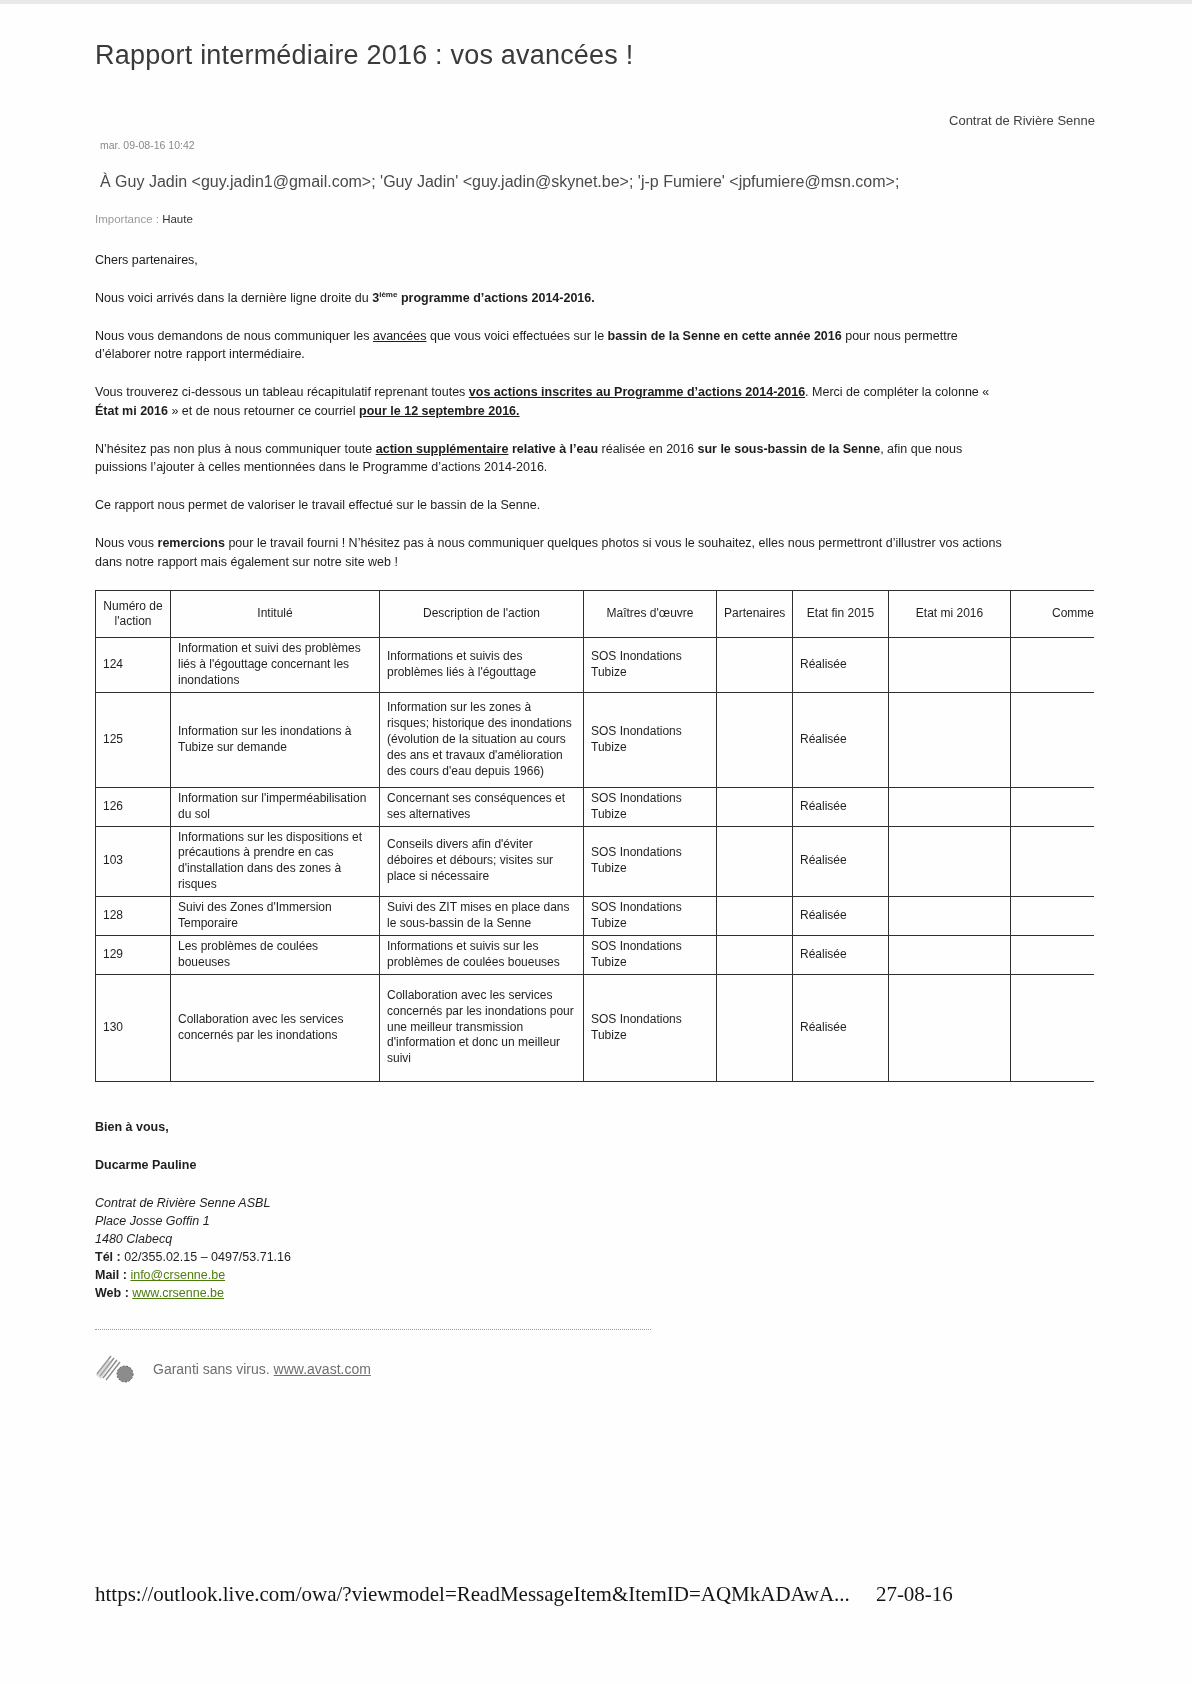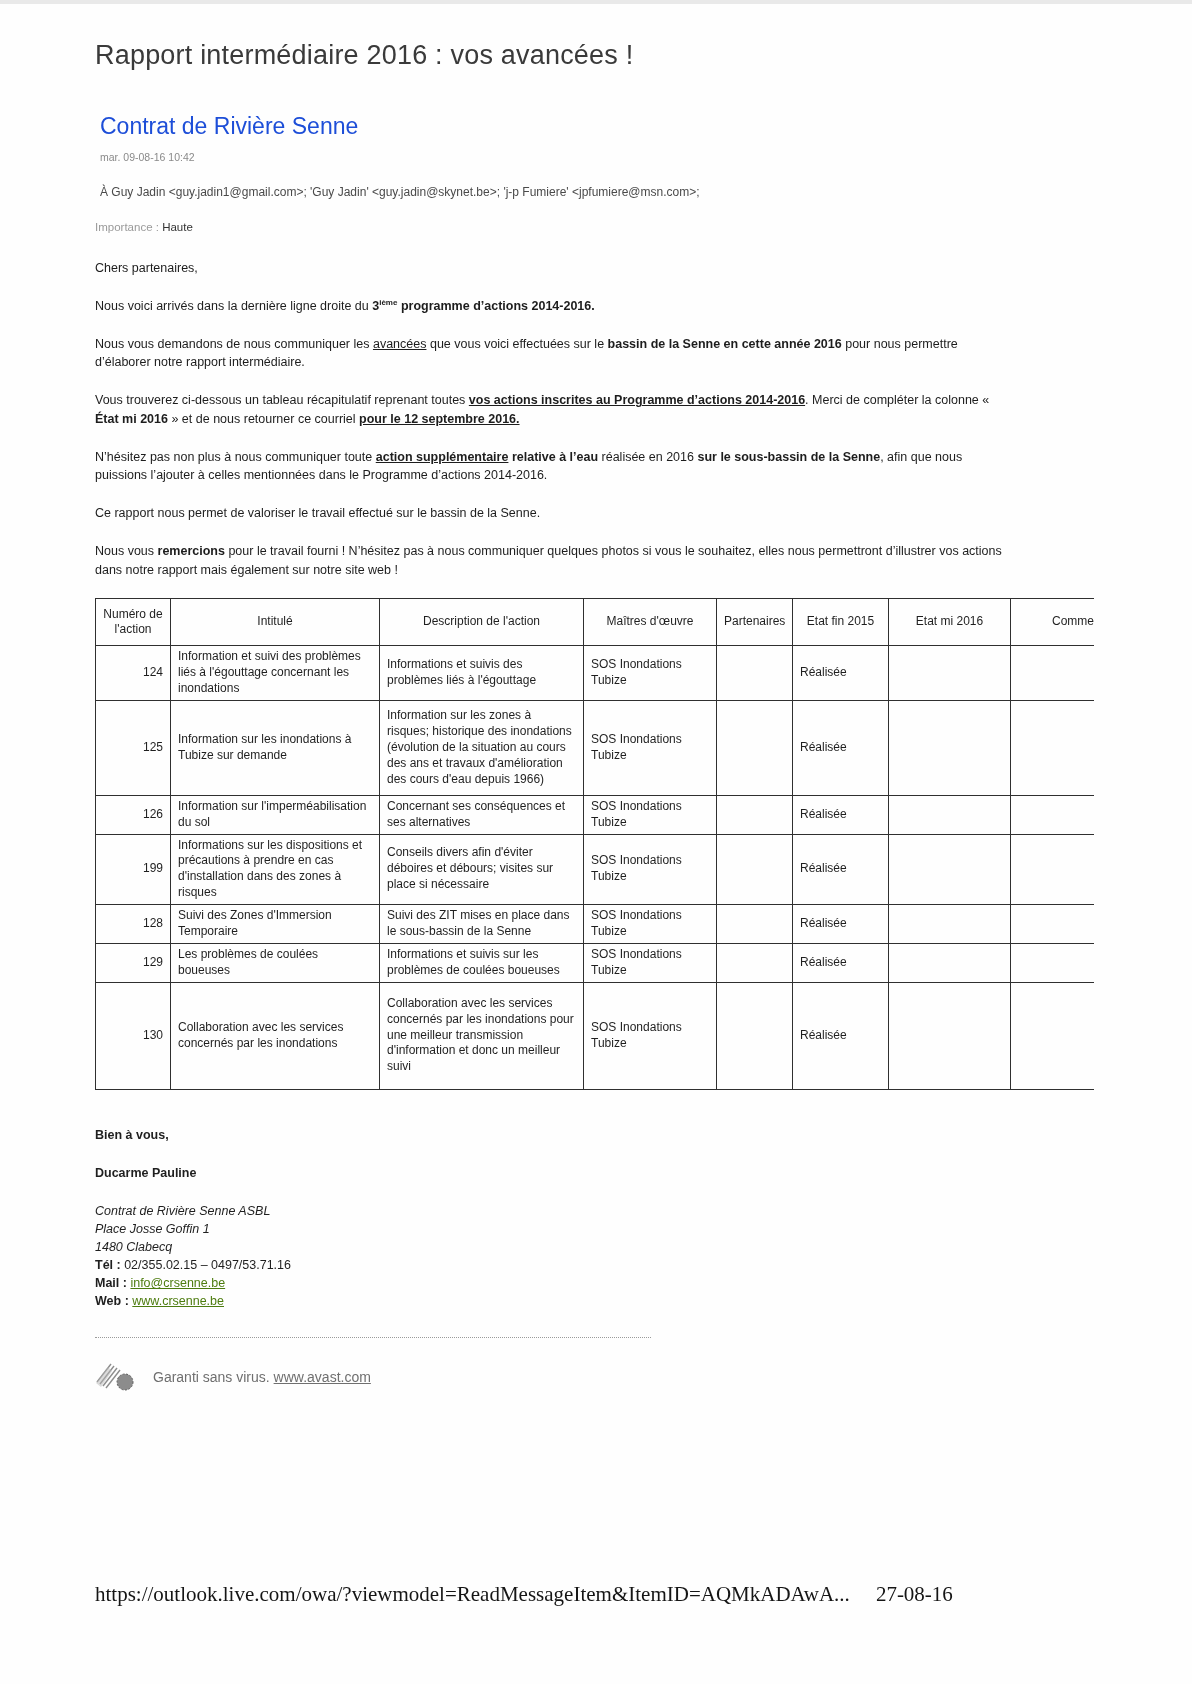--- a/index.html
+++ b/index.html
@@ -10,23 +10,23 @@
     background:#fefefe;
     font-family:"Liberation Sans","DejaVu Sans",sans-serif;
     color:#1f1f1f;
     overflow:hidden;
   }
   .content{position:absolute;left:95px;top:0;width:1000px;}
   .subject{
     font-size:27px;font-weight:400;color:#3a3a3a;
     margin:36px 0 0 0;letter-spacing:.2px;
   }
-  .sender{font-size:23px;color:#1d4ed8;margin-top:42px;padding-left:5px;}
+  .sender{font-size:13px;color:#404040;margin-top:42px;padding-left:5px;text-align:right;}
   .sent-date{font-size:10.5px;color:#8a8a8a;margin-top:11px;padding-left:5px;}
-  .recipients{font-size:12px;color:#4a4a4a;margin-top:22px;padding-left:5px;}
+  .recipients{font-size:16px;color:#4a4a4a;margin-top:22px;padding-left:5px;}
   .importance{font-size:11.5px;margin-top:22px;}
   .importance .lbl{color:#9a9a9a;}
   .importance .val{color:#333;}
 
   .body-text{width:920px;font-size:12.5px;line-height:1.5;color:#1d1d1d;margin-top:26px;}
   .body-text p{margin:0 0 19px 0;}
   .b{font-weight:bold;}
   .u{text-decoration:underline;}
   .bu{font-weight:bold;text-decoration:underline;}
   sup{font-size:8px;}
@@ -35,21 +35,21 @@
   .table-clip{width:999px;overflow:hidden;margin-top:6px;}
   table.actions{border-collapse:collapse;table-layout:fixed;width:1076px;}
   table.actions th,table.actions td{
     border:1.5px solid #2f2f2f;
     font-size:12px;line-height:1.32;
     padding:3px 7px;
     vertical-align:middle;
     overflow:hidden;
   }
   table.actions th{font-weight:400;text-align:center;height:40px;}
-  td.c-num{text-align:right;}
+  td.c-num{text-align:left;}
   td.c-etat2015{vertical-align:top;}
   tbody tr:nth-child(1) td{height:34px;}
   tbody tr:nth-child(2) td{height:88px;}
   tbody tr:nth-child(3) td{height:30px;}
   tbody tr:nth-child(4) td{height:48px;}
   tbody tr:nth-child(5) td{height:32px;}
   tbody tr:nth-child(6) td{height:30px;}
   tbody tr:nth-child(7) td{height:100px;}
 
   .signature{font-size:12.5px;line-height:1.45;margin-top:36px;}
@@ -155,21 +155,21 @@
               <td class="c-num">126</td>
               <td class="c-intitule">Information sur l'imperméabilisation du sol</td>
               <td class="c-description">Concernant ses conséquences et ses alternatives</td>
               <td class="c-maitre">SOS Inondations Tubize</td>
               <td class="c-partenaires"></td>
               <td class="c-etat2015">Réalisée</td>
               <td class="c-etat2016"></td>
               <td class="c-commentaires"></td>
             </tr>
             <tr>
-              <td class="c-num">199</td>
+              <td class="c-num">103</td>
               <td class="c-intitule">Informations sur les dispositions et précautions à prendre en cas d'installation dans des zones à risques</td>
               <td class="c-description">Conseils divers afin d'éviter déboires et débours; visites sur place si nécessaire</td>
               <td class="c-maitre">SOS Inondations Tubize</td>
               <td class="c-partenaires"></td>
               <td class="c-etat2015">Réalisée</td>
               <td class="c-etat2016"></td>
               <td class="c-commentaires"></td>
             </tr>
             <tr>
               <td class="c-num">128</td>

